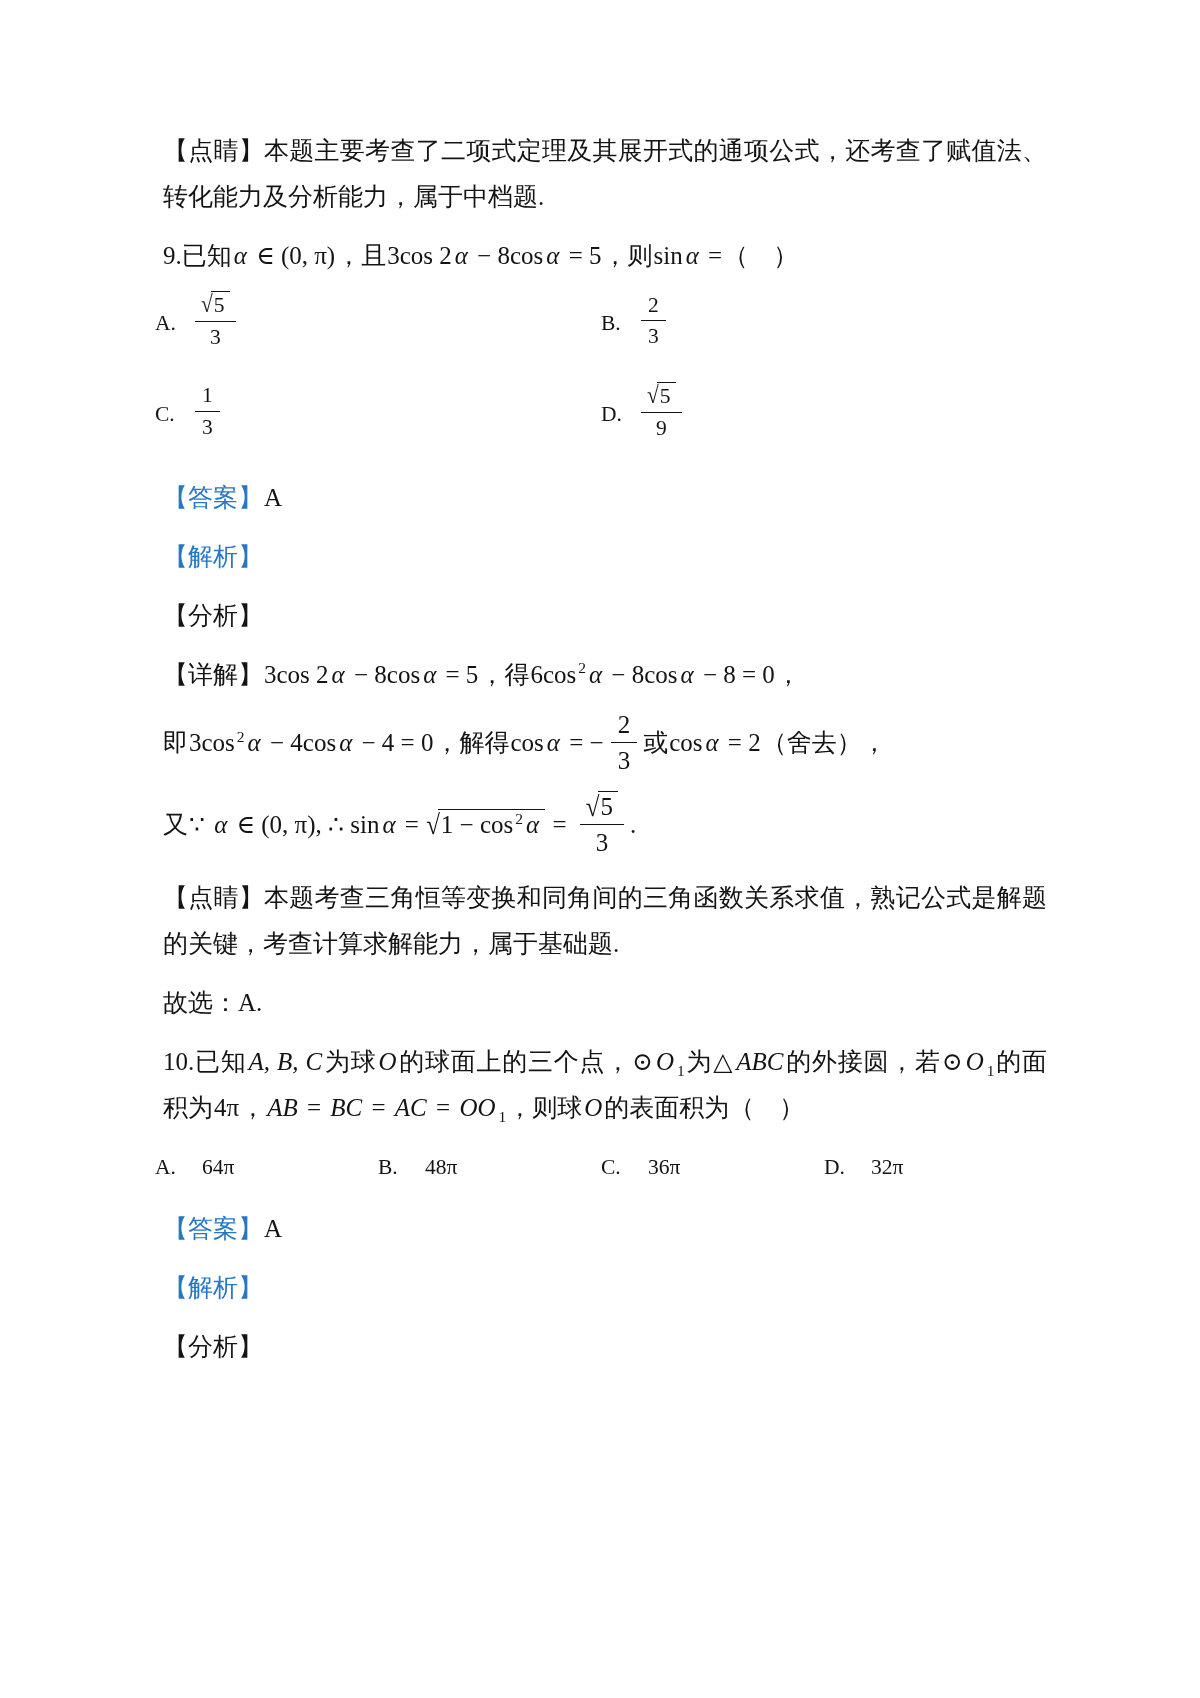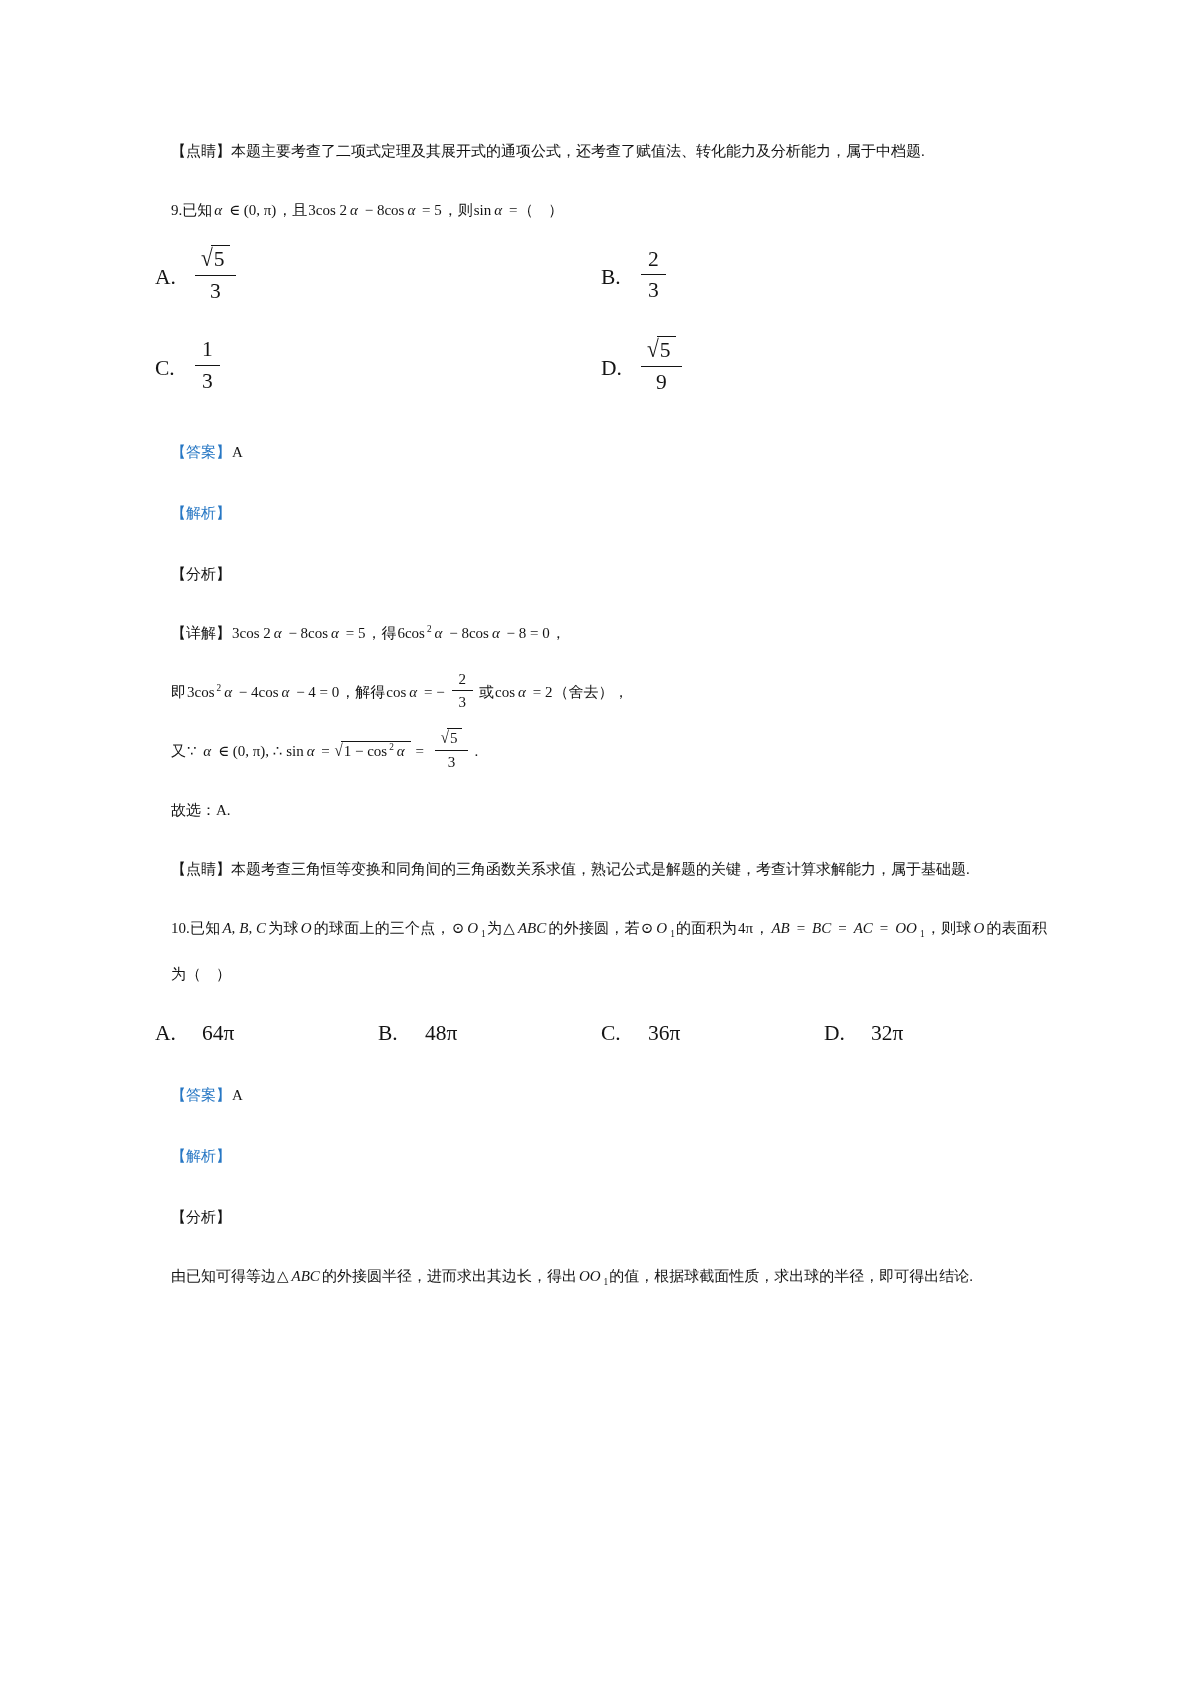--- a/index.html
+++ b/index.html
@@ -13,28 +13,28 @@
     color:var(--ink,#141414);
     overflow:hidden;
   }
   .content{
     position:absolute;
     left:155px;
     top:128px;
     width:892px;
   }
   .para{
-    margin:0 0 13px 16px;
+    margin:0 0 13px 8px;
     line-height:46px;
-    font-size:15px;
+    font-size:25px;
     text-align:justify;
   }
   .cjk{color:var(--ink,#141414);}
   .tag{color:var(--ink,#141414);}
-  .tag.blue{color:var(--accent,#2777c4);font-family:Liberation Mono, monospace;}
+  .tag.blue{color:var(--accent,#2777c4);}
   .mi{font-style:italic;padding:0 2px;}
   .mr{padding:0 1px;}
   sup.mr{font-size:0.62em;line-height:0;}
   sub.mr{font-size:0.62em;line-height:0;}
   .frac{
     display:inline-block;
     vertical-align:middle;
     text-align:center;
     margin:0 6px;
     line-height:1.3;
@@ -91,22 +91,22 @@
             <span class="den"><span class="mr">9</span></span>
           </span>
         </div>
       </div>
       <p class="para"><span class="tag blue">【答案】</span><span class="mr">A</span></p>
       <p class="para"><span class="tag blue">【解析】</span></p>
       <p class="para"><span class="tag">【分析】</span></p>
       <p class="para"><span class="tag">【详解】</span><span class="mr">3cos 2</span><span class="mi">α</span><span class="mr"> − 8cos</span><span class="mi">α</span><span class="mr"> = 5</span><span class="cjk">，得</span><span class="mr">6cos</span><sup class="mr">2</sup><span class="mi">α</span><span class="mr"> − 8cos</span><span class="mi">α</span><span class="mr"> − 8 = 0</span><span class="cjk">，</span></p>
       <p class="para"><span class="cjk">即</span><span class="mr">3cos</span><sup class="mr">2</sup><span class="mi">α</span><span class="mr"> − 4cos</span><span class="mi">α</span><span class="mr"> − 4 = 0</span><span class="cjk">，解得</span><span class="mr">cos</span><span class="mi">α</span><span class="mr"> = −</span><span class="frac"><span class="num"><span class="mr">2</span></span><span class="den"><span class="mr">3</span></span></span><span class="cjk">或</span><span class="mr">cos</span><span class="mi">α</span><span class="mr"> = 2</span><span class="cjk">（舍去），</span></p>
       <p class="para"><span class="cjk">又</span><span class="mr">∵ </span><span class="mi">α</span><span class="mr"> ∈ (0, π), ∴ sin</span><span class="mi">α</span><span class="mr"> = </span><span class="sqrt"><span class="sign">√</span><span class="sr"><span class="mr">1 − cos</span><sup class="mr">2</sup><span class="mi">α</span></span></span><span class="mr"> = </span><span class="frac"><span class="num"><span class="sqrt"><span class="sign">√</span><span class="sr"><span class="mr">5</span></span></span></span><span class="den"><span class="mr">3</span></span></span><span class="cjk">.</span></p>
+      <p class="para"><span class="tag">【点睛】</span><span class="cjk">本题考查三角恒等变换和同角间的三角函数关系求值，熟记公式是解题的关键，考查计算求解能力，属于基础题.</span></p>
       <p class="para"><span class="cjk">故选：A.</span></p>
-      <p class="para"><span class="tag">【点睛】</span><span class="cjk">本题考查三角恒等变换和同角间的三角函数关系求值，熟记公式是解题的关键，考查计算求解能力，属于基础题.</span></p>
       <p class="para"><span class="cjk">10.已知</span><span class="mi">A, B, C</span><span class="cjk">为球</span><span class="mi">O</span><span class="cjk">的球面上的三个点，</span><span class="mr">⊙</span><span class="mi">O</span><sub class="mr">1</sub><span class="cjk">为</span><span class="mr">△</span><span class="mi">ABC</span><span class="cjk">的外接圆，若</span><span class="mr">⊙</span><span class="mi">O</span><sub class="mr">1</sub><span class="cjk">的面积为</span><span class="mr">4π</span><span class="cjk">，</span><span class="mi">AB</span><span class="mr"> = </span><span class="mi">BC</span><span class="mr"> = </span><span class="mi">AC</span><span class="mr"> = </span><span class="mi">OO</span><sub class="mr">1</sub><span class="cjk">，则球</span><span class="mi">O</span><span class="cjk">的表面积为（　）</span></p>
       <div class="optrow4">
         <div class="opt4">
           <span class="olabel">A.</span>
           <span class="mr">64π</span>
         </div>
         <div class="opt4">
           <span class="olabel">B.</span>
           <span class="mr">48π</span>
         </div>
@@ -115,15 +115,14 @@
           <span class="mr">36π</span>
         </div>
         <div class="opt4">
           <span class="olabel">D.</span>
           <span class="mr">32π</span>
         </div>
       </div>
       <p class="para"><span class="tag blue">【答案】</span><span class="mr">A</span></p>
       <p class="para"><span class="tag blue">【解析】</span></p>
       <p class="para"><span class="tag">【分析】</span></p>
-      <p class="para"><span class="cjk">由已知可得等边</span><span class="mr">△</span><span class="mi">ABC</span><span class="cjk">的外接圆半径，进而求出其边长，得出</span><span class="mi">OO</span><sub class="mr">1</sub><span class="cjk">的值，根据球截面性质，求出球的半径，即可得出结论.</span></p>
     </div>
 </div>
 
 </body></html>

